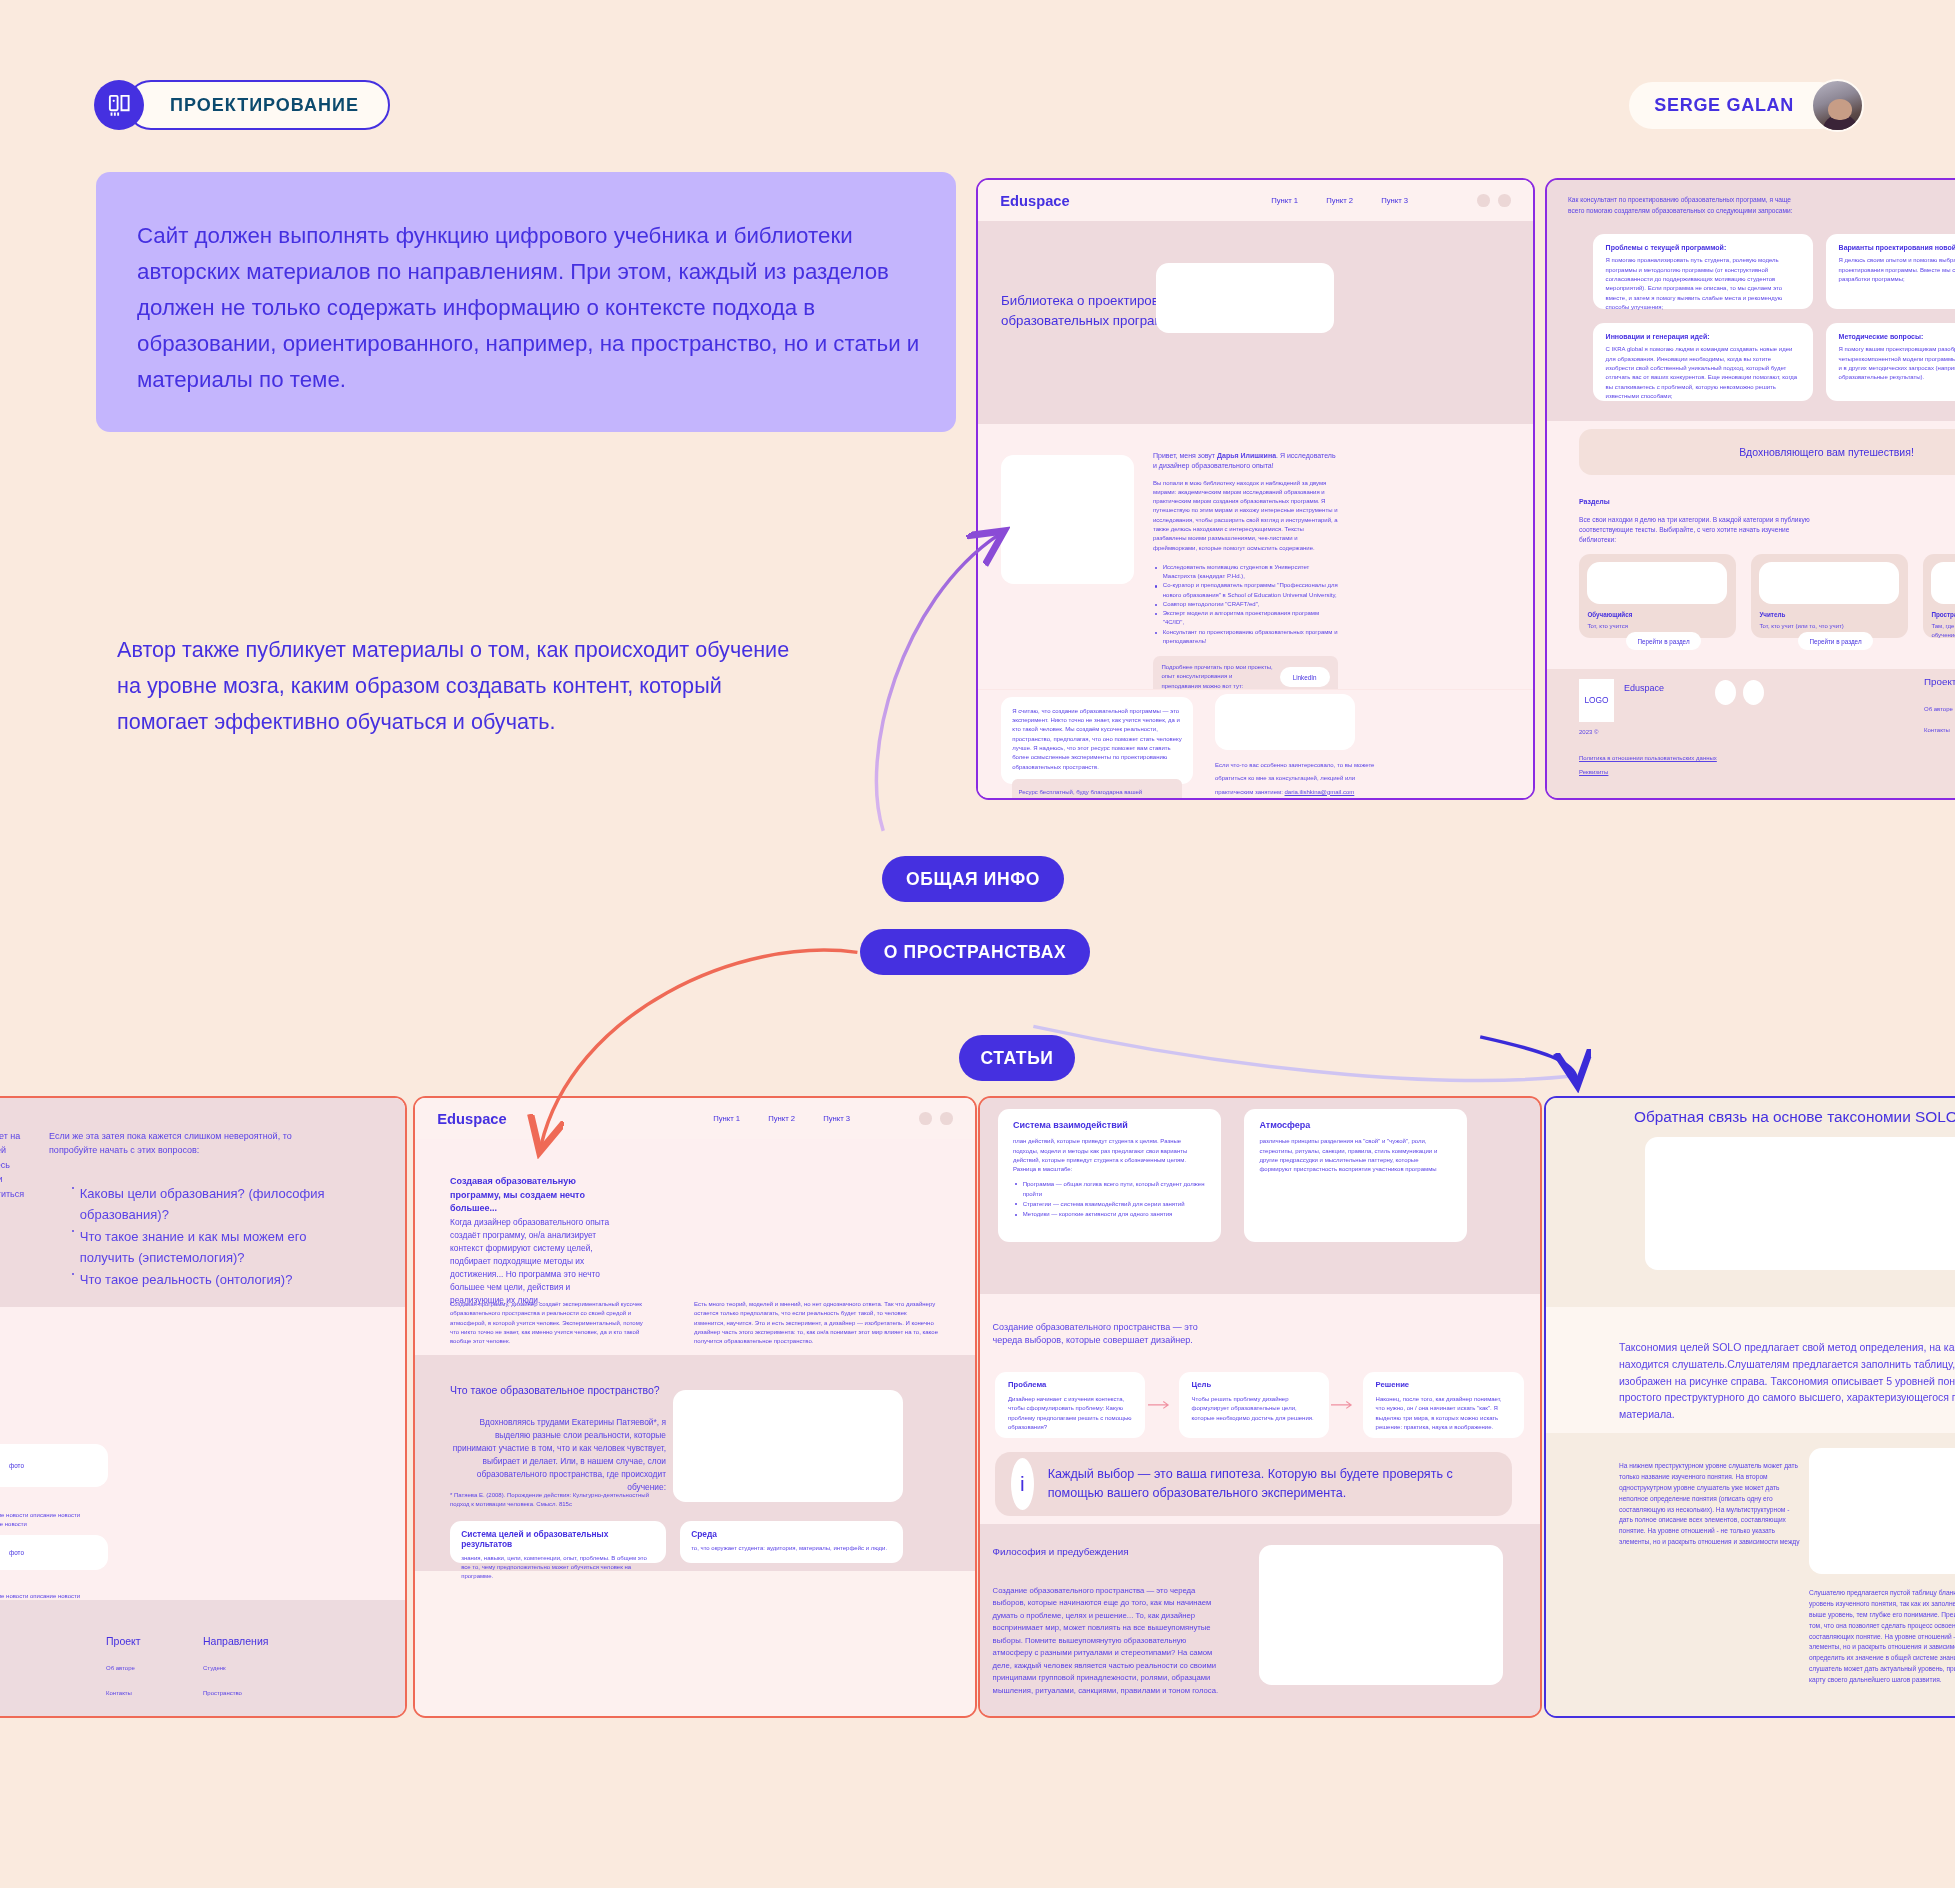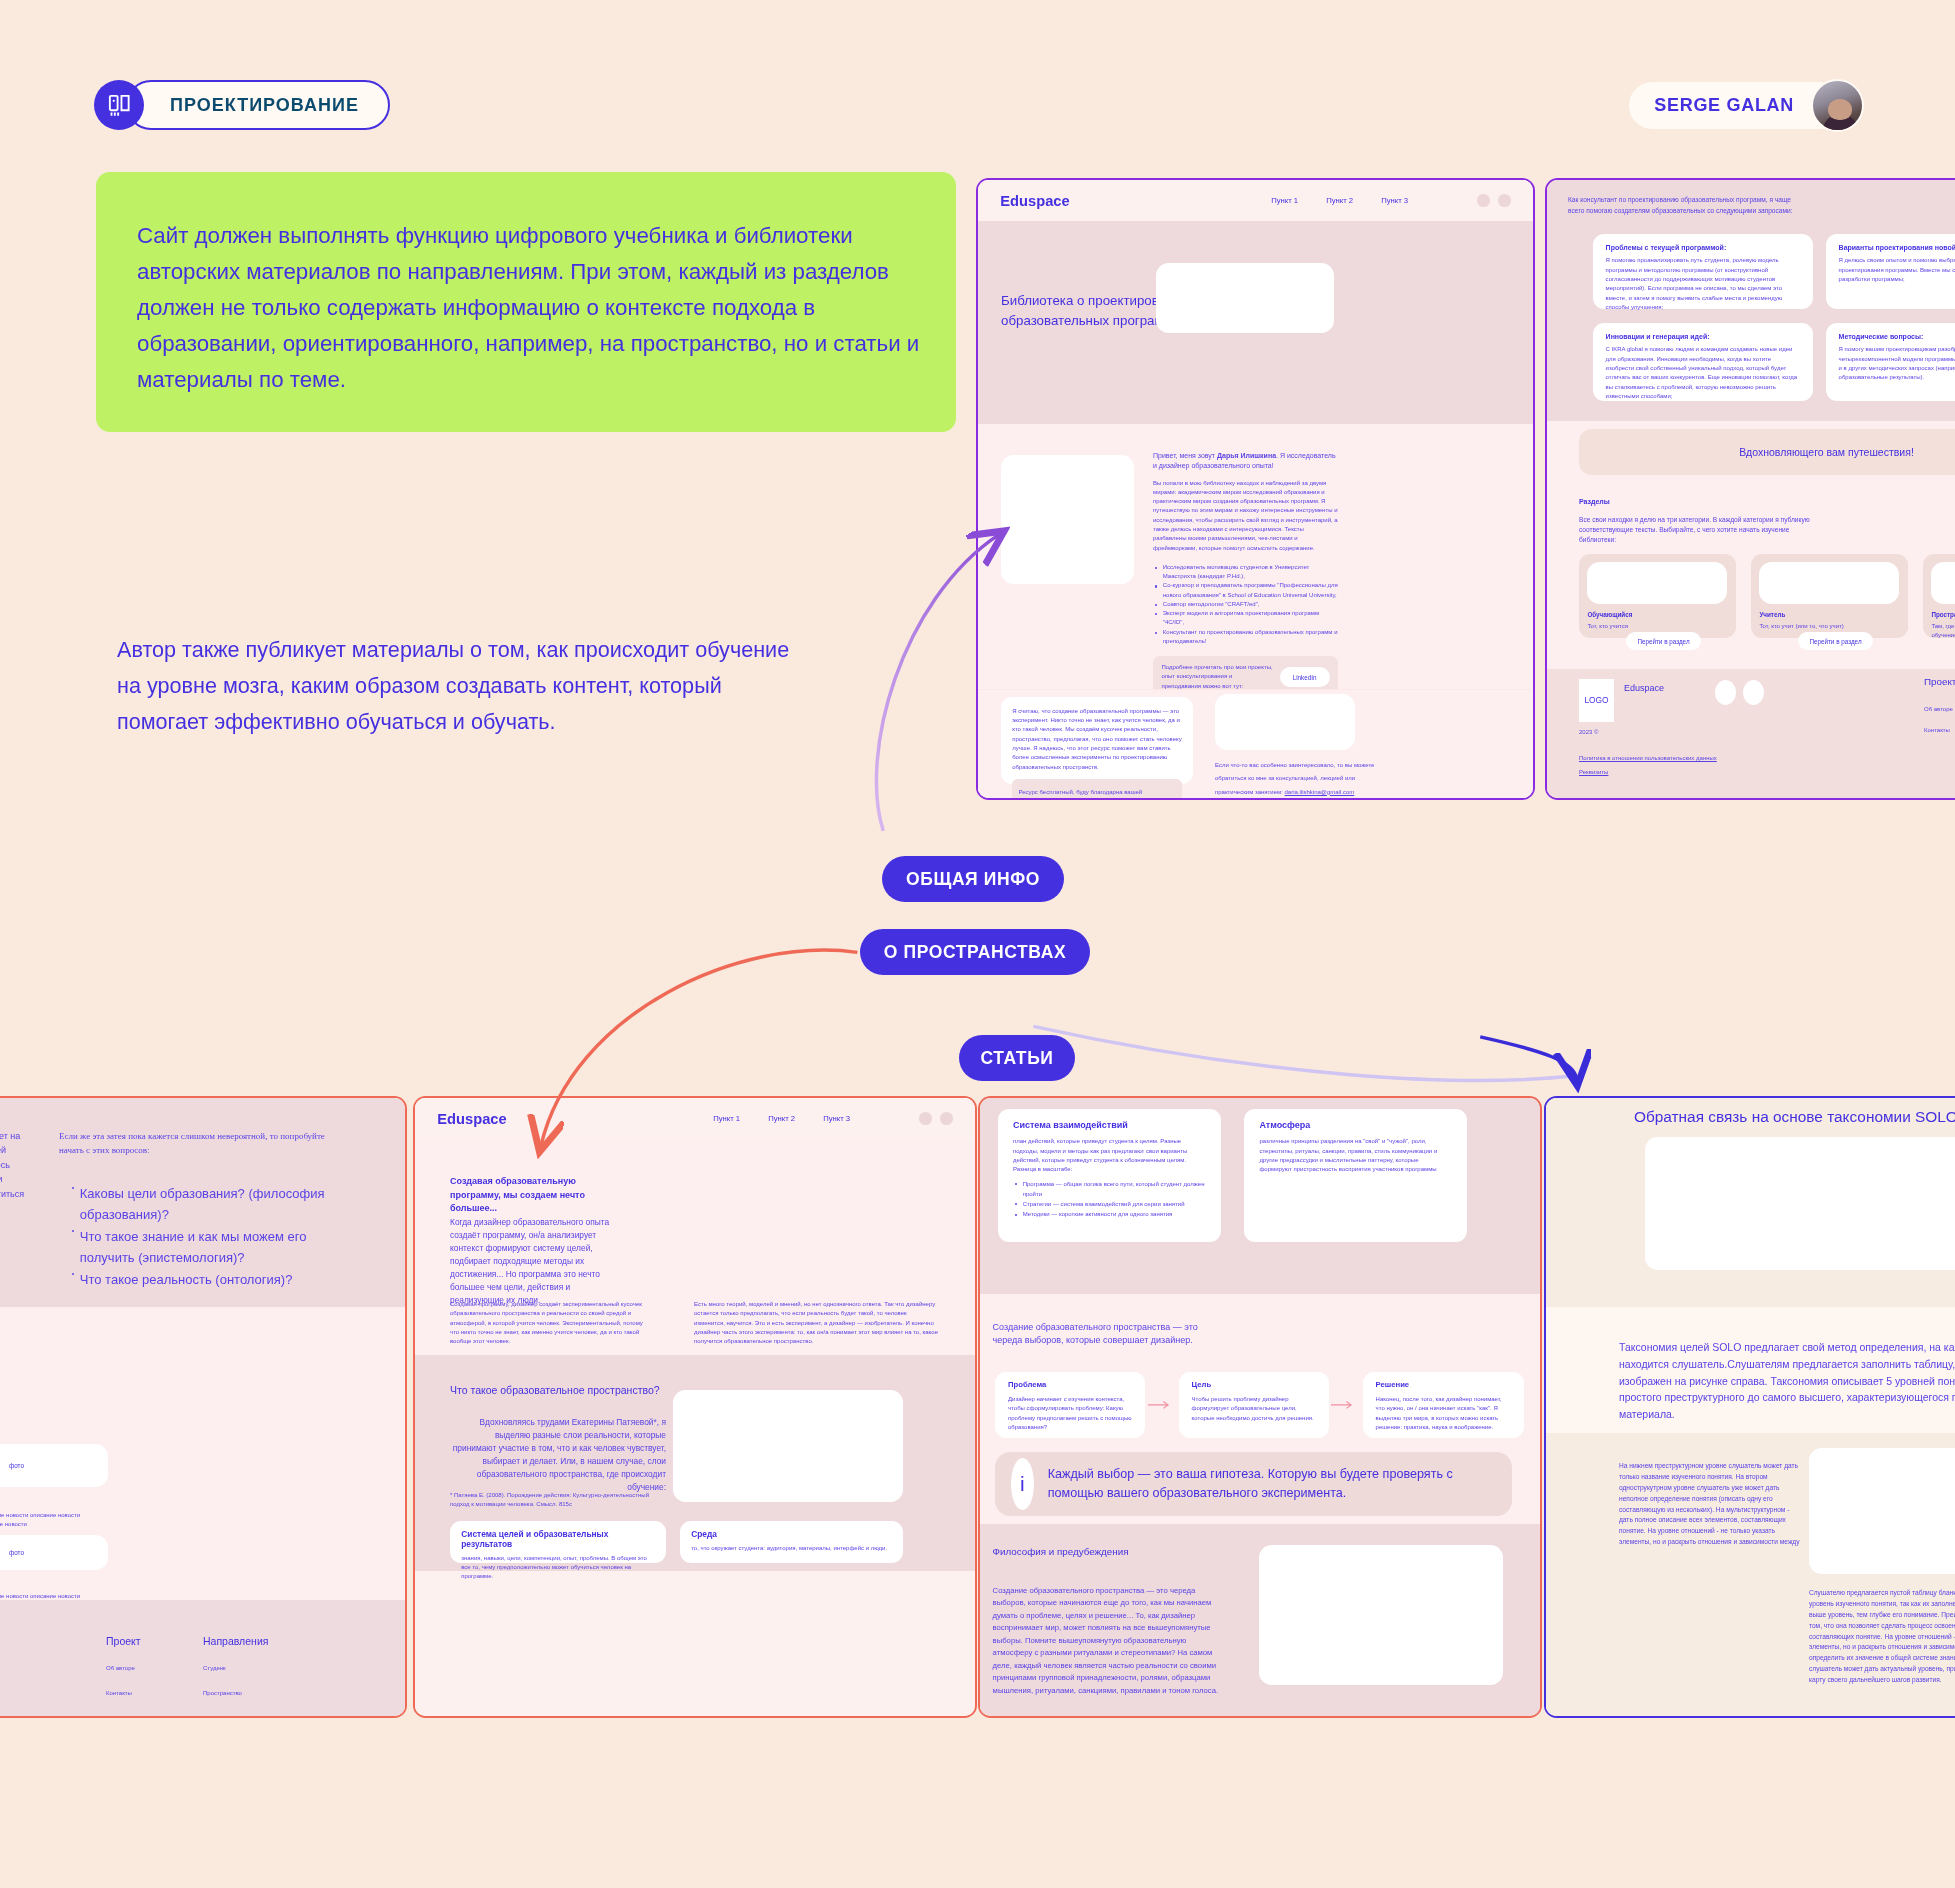--- a/index.html
+++ b/index.html
@@ -48,21 +48,21 @@
     border-radius: 50% 50% 45% 45%; background: #c79d86;
   }
   .hdr-avatar::before {
     content: ""; position: absolute; left: 9.8px; bottom: 0; width: 35px; height: 15.4px;
     border-radius: 15.4px 15.4px 0 0; background: #3a2438;
   }
 
   
   .callout {
     position: absolute; left: 96px; top: 172px; width: 860px; height: 260px;
-    background: #bef264; border-radius: 14px;
+    background: #c4b5fd; border-radius: 14px;
   }
   .callout p {
     position: absolute; left: 41px; top: 46px; width: 789px;
     color: #4530e0; font-size: 22.3px; line-height: 1.62; font-weight: 400;
   }
 
   
   .para2 {
     position: absolute; left: 117px; top: 632px; width: 684px;
     color: #4530e0; font-size: 21.6px; line-height: 1.66;
@@ -306,21 +306,21 @@
         <div class="bodytxt tiny" style="position:absolute;left:377px;top:36px;">Об авторе</div>
         <div class="bodytxt tiny" style="position:absolute;left:377px;top:57px;">Контакты</div>
       </div>
     </div>
   </div>
 
   <div class="panel red" style="left:-173px;top:1096px;width:580px;height:622px;">
     <div class="panel-inner">
       <div class="band-rose" style="height:209px;position:relative;">
         <div class="bodytxt" style="position:absolute;left:21px;top:31px;width:175px;font-size:9px;line-height:1.6;">дения, которые формируют его лияет на совершаемые выборы. о, по крайней мере, попытаться ляды на мир. Здесь может философии. Философия ий и понимания вопросов, в ожете обратиться к е понять свое видение мира.</div>
-        <div class="bodytxt" style="position:absolute;left:230px;top:31px;width:272px;font-size:9px;line-height:1.6;font-family:Liberation Serif, serif;">Если же эта затея пока кажется слишком невероятной, то попробуйте начать с этих вопросов:</div>
+        <div class="bodytxt" style="position:absolute;left:220px;top:31px;width:272px;font-size:9px;line-height:1.6;">Если же эта затея пока кажется слишком невероятной, то попробуйте начать с этих вопросов:</div>
         <ul class="bul bodytxt" style="position:absolute;left:241px;top:85px;width:265px;font-size:13px;line-height:1.65;">
           <li>Каковы цели образования? (философия образования)?</li>
           <li>Что такое знание и как мы можем его получить (эпистемология)?</li>
           <li>Что такое реальность (онтология)?</li>
         </ul>
       </div>
 
       <div class="band-blush" style="height:293px;position:relative;">
 
         <div style="position:absolute;left:96px;top:137px;width:183px;">

